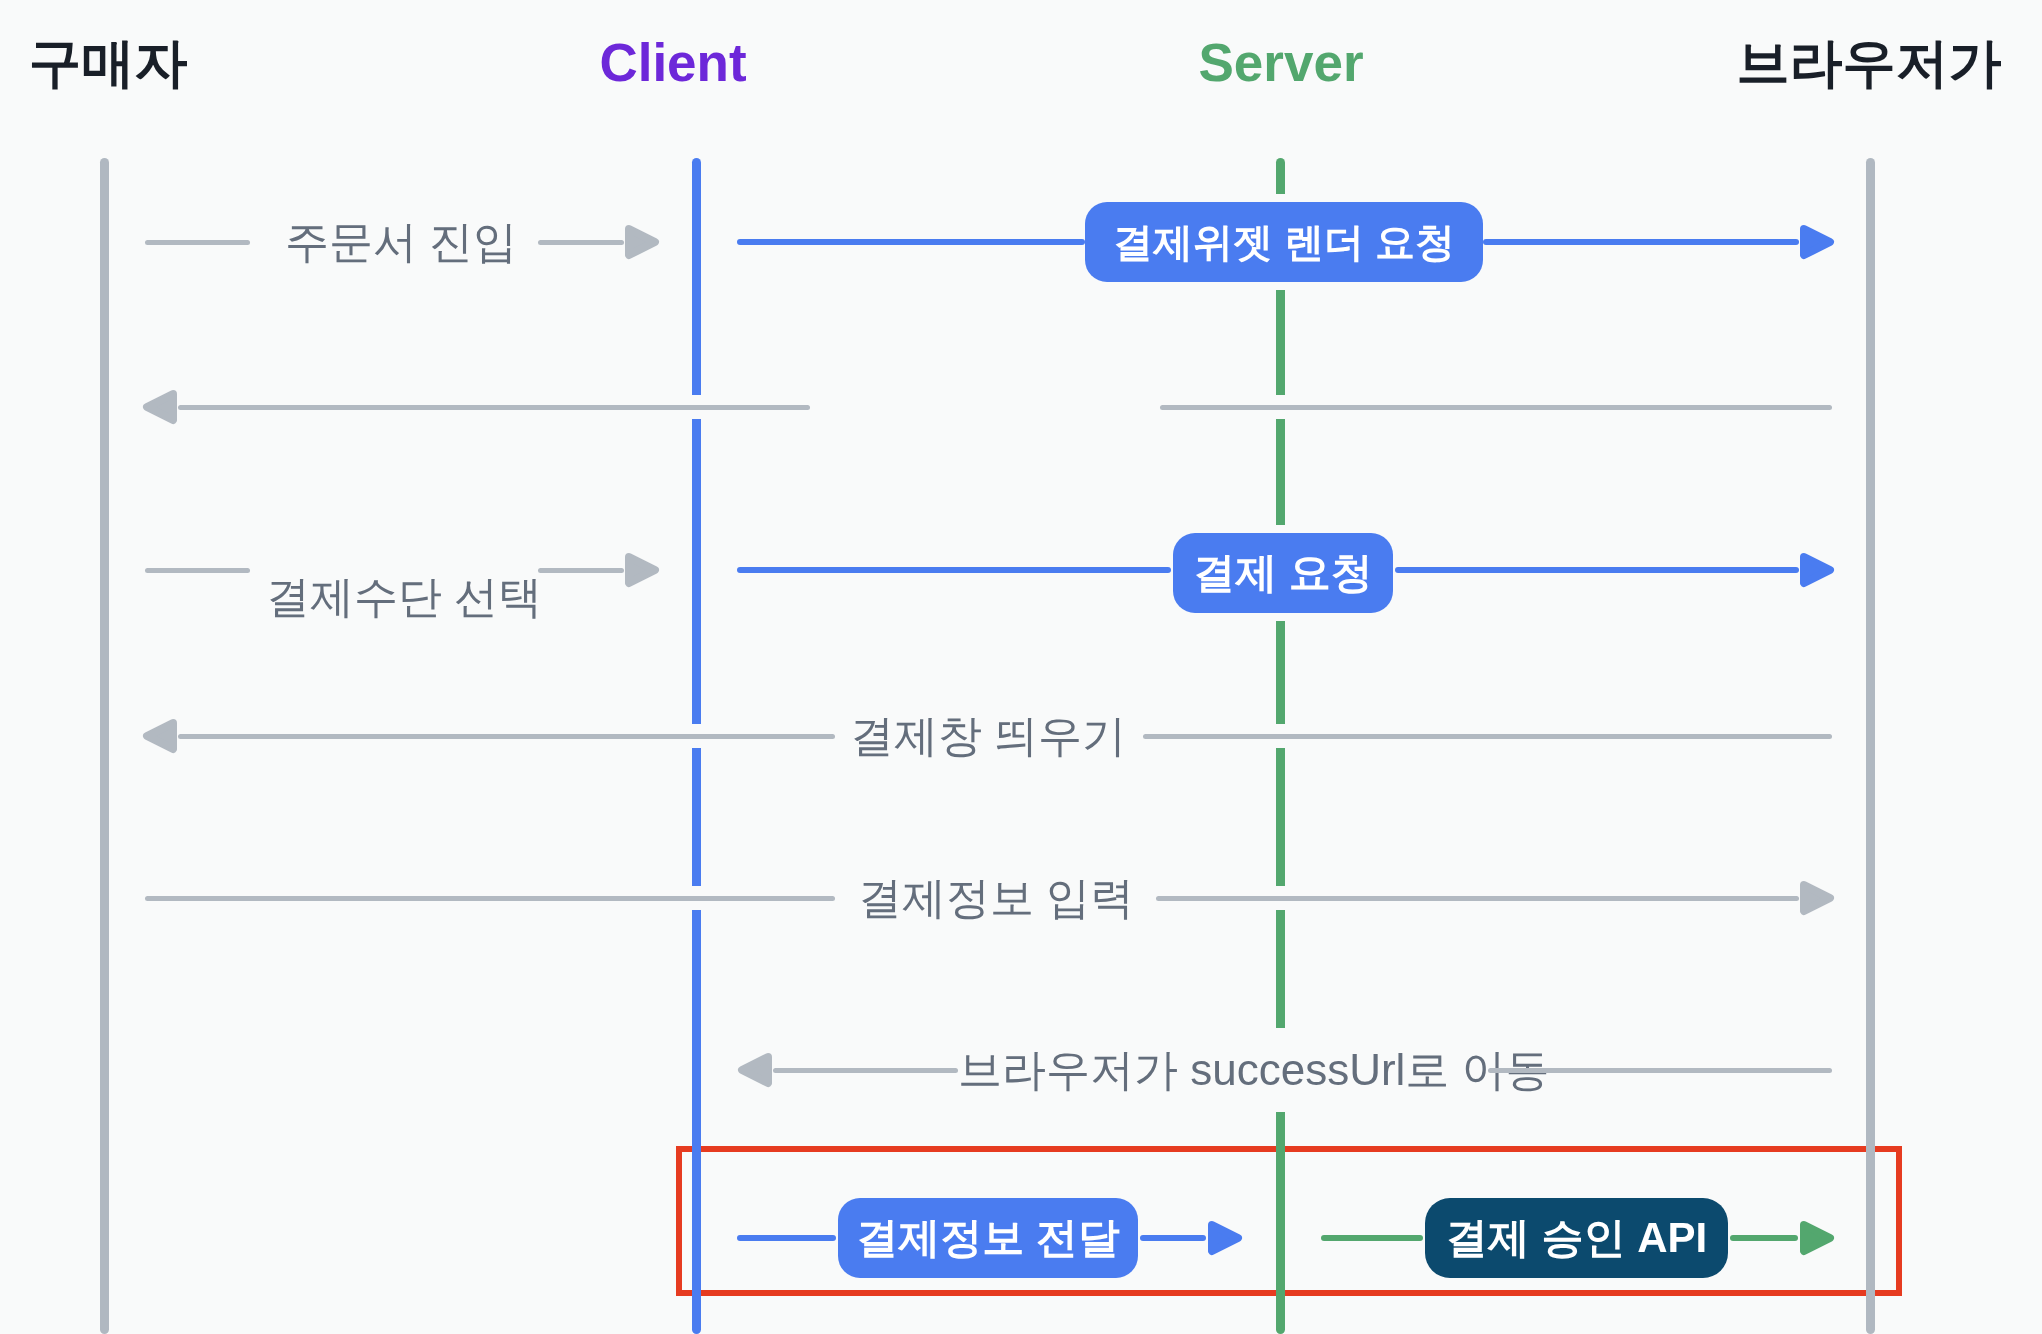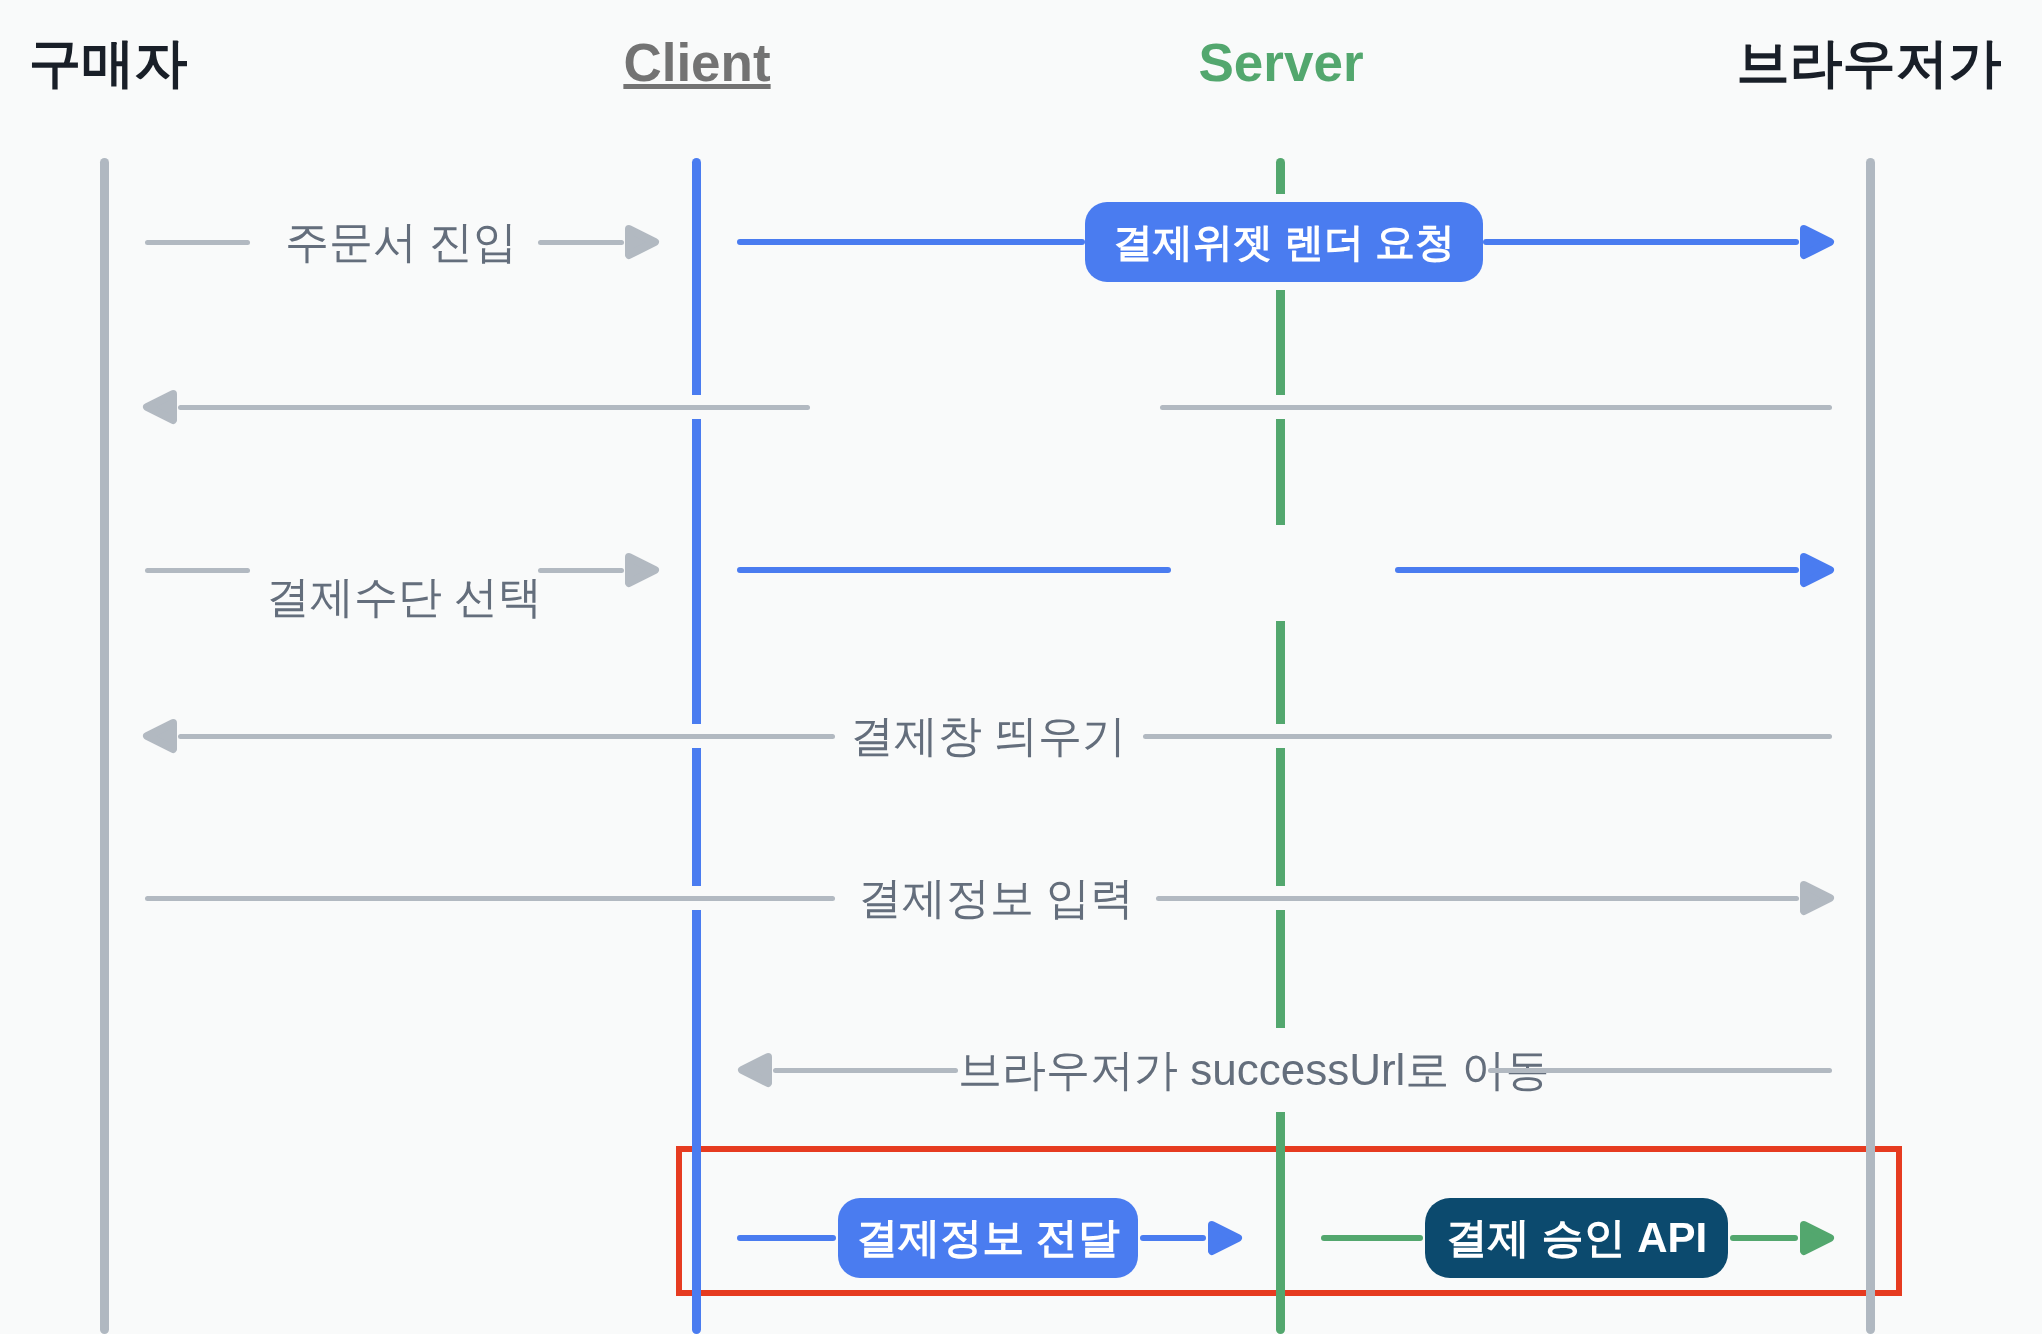--- a/index.html
+++ b/index.html
@@ -53,21 +53,21 @@
     position:absolute;left:676px;top:1146px;width:1226px;height:150px;
     border:6px solid #e63b20;box-sizing:border-box;z-index:1;background:transparent;
   }
 </style>
 </head>
 <body>
 
 <div id="diagram">
 
   <div class="actor" style="left:-12px;width:240px;color:#191f28;">구매자</div>
-  <div class="actor" style="left:577px;width:240px;color:#737373;text-decoration:underline;">Client</div>
+  <div class="actor" style="left:553px;width:240px;color:#6d28d9;">Client</div>
   <div class="actor" style="left:1161px;width:240px;color:#53a76e;">Server</div>
   <div class="actor" style="left:1704px;width:330px;color:#191f28;">브라우저가</div>
 
   <div class="hlbox"></div>
 
   <div class="lifeline" style="left:100px;background:#b0b8c1;"></div>
   <div class="lifeline" style="left:692px;background:#4a7cf0;"></div>
   <div class="lifeline" style="left:1276px;background:#53a76e;"></div>
   <div class="lifeline" style="left:1866px;background:#b0b8c1;"></div>
 
@@ -103,20 +103,21 @@
   <div class="hline gray-line" style="left:1160px;top:405px;width:672px;"></div>
 
   <div class="hline gray-line" style="left:145px;top:568px;width:105px;"></div>
   <div class="msg-label" style="left:262px;top:540px;width:284px;margin-top:27px;">결제수단 선택</div>
   <div class="hline gray-line" style="left:538px;top:568px;width:86px;"></div>
   <svg class="ah" style="left:624px;top:550px;" viewBox="0 0 38 40">
       <path d="M5 7 L31 20 L5 33 Z" fill="#b2b9c1" stroke="#b2b9c1" stroke-width="8" stroke-linejoin="round"></path>
     </svg>
 
   <div class="hline blue-line" style="left:737px;top:567px;width:434px;"></div>
+  <div class="pill pill-blue" style="left:1173px;top:533px;width:220px;">결제 요청</div>
   <div class="hline blue-line" style="left:1395px;top:567px;width:404px;"></div>
   <svg class="ah" style="left:1799px;top:550px;" viewBox="0 0 38 40">
       <path d="M5 7 L31 20 L5 33 Z" fill="#4a7cf0" stroke="#4a7cf0" stroke-width="8" stroke-linejoin="round"></path>
     </svg>
 
   <svg class="ah" style="left:140px;top:716px;" viewBox="0 0 38 40">
       <path d="M33 7 L7 20 L33 33 Z" fill="#b2b9c1" stroke="#b2b9c1" stroke-width="8" stroke-linejoin="round"></path>
     </svg>
   <div class="hline gray-line" style="left:178px;top:734px;width:657px;"></div>
   <div class="msg-label" style="left:833px;top:706px;width:310px;">결제창 띄우기</div>

